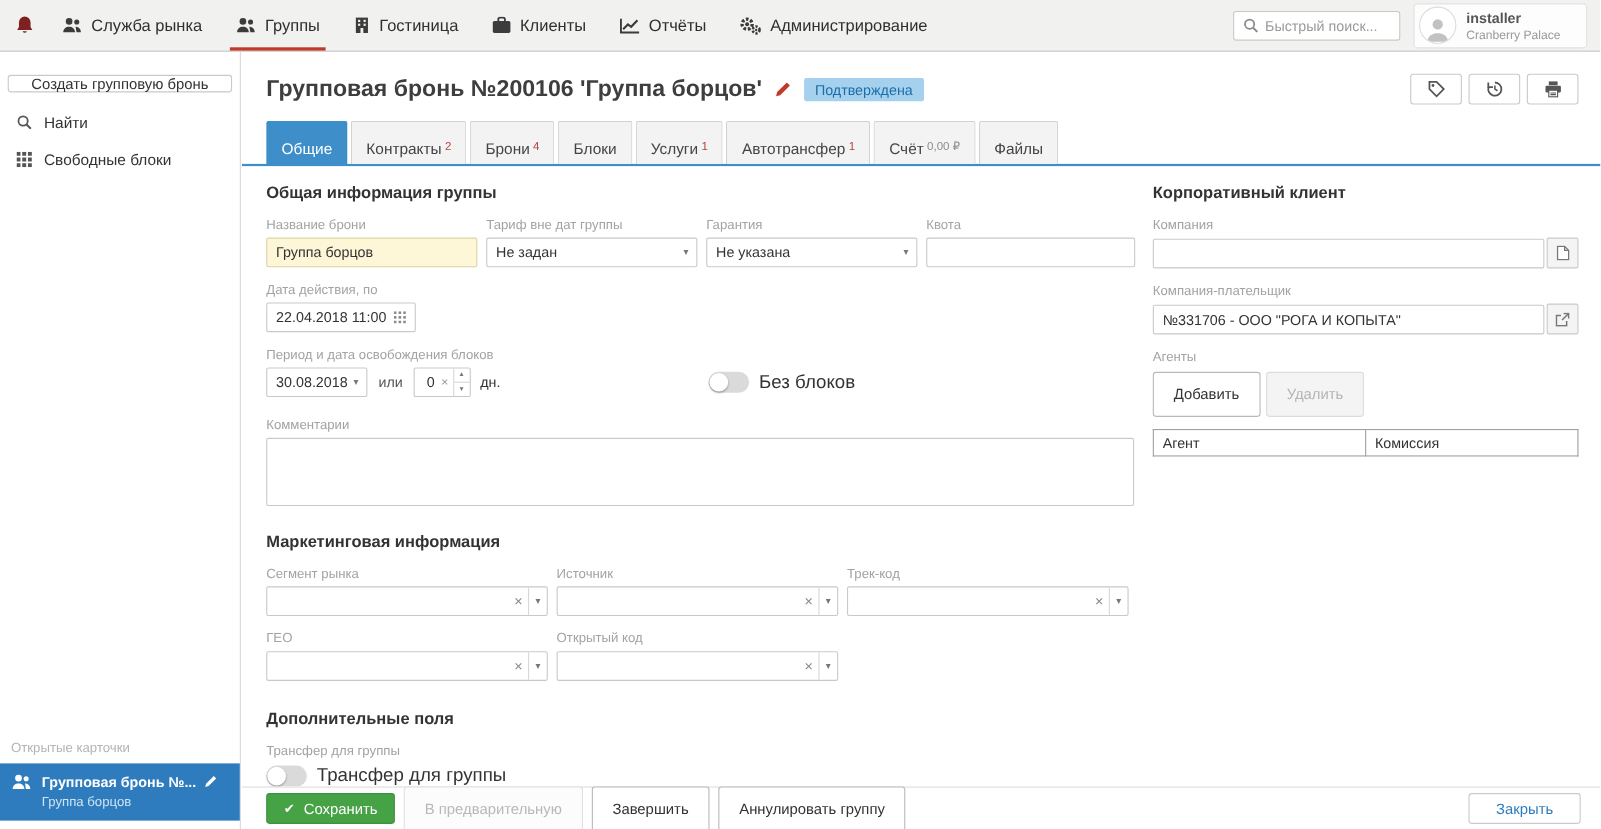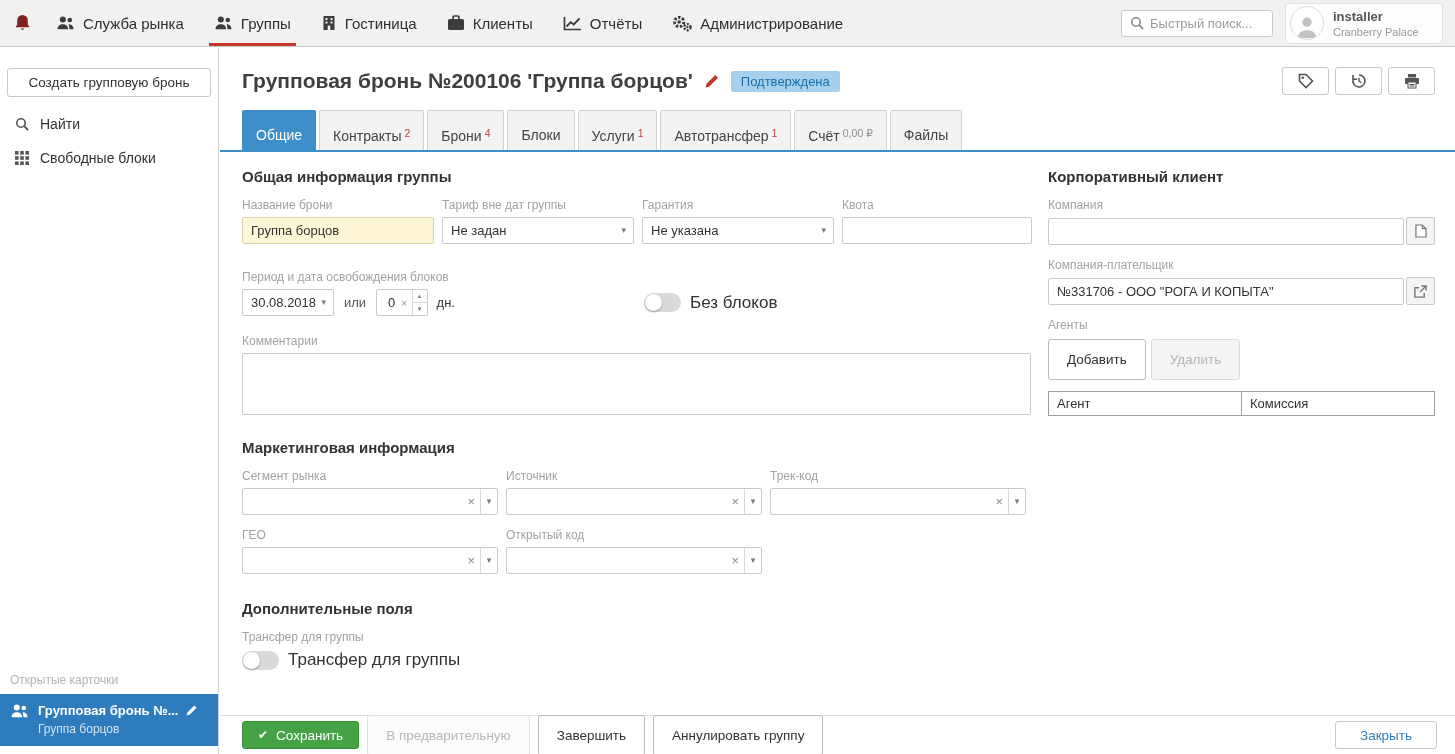--- a/index.html
+++ b/index.html
@@ -15,21 +15,21 @@
   .search-box{margin-left:auto;align-self:center;display:flex;align-items:center;gap:6px;width:152px;height:27px;background:#fff;border:1px solid #c9c9c9;border-radius:3px;padding:0 8px;flex:0 0 auto;}
   .search-box input{border:none;outline:none;width:100%;font-size:13px;color:#333;font-family:inherit;background:transparent;}
   .search-box input::placeholder{color:#9a9a9a;}
   .user-box{align-self:center;margin-left:12px;display:flex;align-items:center;gap:9px;background:#fdfdfd;border:1px solid #e2e2e2;border-radius:4px;padding:3px 14px 3px 4px;height:41px;min-width:158px;cursor:pointer;}
   .avatar{width:34px;height:34px;border-radius:50%;background:#fff;border:1px solid #ddd;display:flex;align-items:flex-end;justify-content:center;overflow:hidden;flex:0 0 auto;}
   .user-name{font-weight:bold;font-size:13px;color:#555;}
   .user-hotel{font-size:11px;color:#999;margin-top:2px;}
 
   
   .sidebar{position:absolute;top:47px;left:0;bottom:0;width:219px;background:#fff;border-right:1px solid #d8d8d8;display:flex;flex-direction:column;z-index:4;}
-  .create-btn{margin:21px 7px 10px;height:29px;background:#fff;border:1px solid #c9c9c9;border-radius:3px;font-size:13.5px;color:#333;cursor:pointer;font-family:inherit;}
+  .create-btn{margin:21px 7px 10px;height:16px;background:#fff;border:1px solid #c9c9c9;border-radius:3px;font-size:13.5px;color:#333;cursor:pointer;font-family:inherit;}
   .side-item{display:flex;align-items:center;gap:11px;padding:9px 15px;font-size:14px;color:#333;cursor:pointer;}
   .side-spacer{flex:1;}
   .open-cards{color:#b4b4b4;font-size:12px;padding:4px 10px 7px;}
   .side-card{background:#2e7cbe;color:#fff;padding:9px 10px 10px;display:flex;gap:9px;margin-bottom:8px;cursor:pointer;align-items:flex-start;}
   .side-card-title{font-weight:bold;font-size:13px;display:flex;align-items:center;gap:7px;white-space:nowrap;}
   .side-card-sub{font-size:12px;color:#cfe3f4;margin-top:4px;}
 
   
   .main{position:absolute;top:47px;left:220px;right:0;bottom:0;display:flex;flex-direction:column;background:#fff;}
   .page-header{display:flex;align-items:center;gap:11px;padding:20px 20px 0 22px;}
@@ -339,20 +339,41 @@
         </div>
         <div class="field w190" style="margin-right:0;">
           <div class="flabel">Квота</div>
           <div class="tinput w190">
               <input style="">
             </div>
         </div>
       </div>
 
       <div class="frow">
+        <div class="field">
+          <div class="flabel">Дата действия, по</div>
+          <div class="tinput w136" style="justify-content:space-between;">
+            <span>22.04.2018 11:00</span>
+            <span>
+              <svg width="11" height="11" viewBox="0 0 11 11">
+                  <g fill="#8a8a8a">
+                    <rect x="0" y="0" width="2.4" height="2.4"></rect>
+                    <rect x="4.3" y="0" width="2.4" height="2.4"></rect>
+                    <rect x="8.6" y="0" width="2.4" height="2.4"></rect>
+                    <rect x="0" y="4.3" width="2.4" height="2.4"></rect>
+                    <rect x="4.3" y="4.3" width="2.4" height="2.4"></rect>
+                    <rect x="8.6" y="4.3" width="2.4" height="2.4"></rect>
+                    <rect x="0" y="8.6" width="2.4" height="2.4"></rect>
+                    <rect x="4.3" y="8.6" width="2.4" height="2.4"></rect>
+                    <rect x="8.6" y="8.6" width="2.4" height="2.4"></rect>
+                  </g>
+                </svg>
+            </span>
+          </div>
+        </div>
       </div>
 
       <div class="flabel">Период и дата освобождения блоков</div>
       <div class="release-row">
         <div class="release-group">
           <div class="fselect w92">
               <span>30.08.2018</span>
               <span class="caret">▾</span>
             </div>
           <span class="or-text">или</span>

